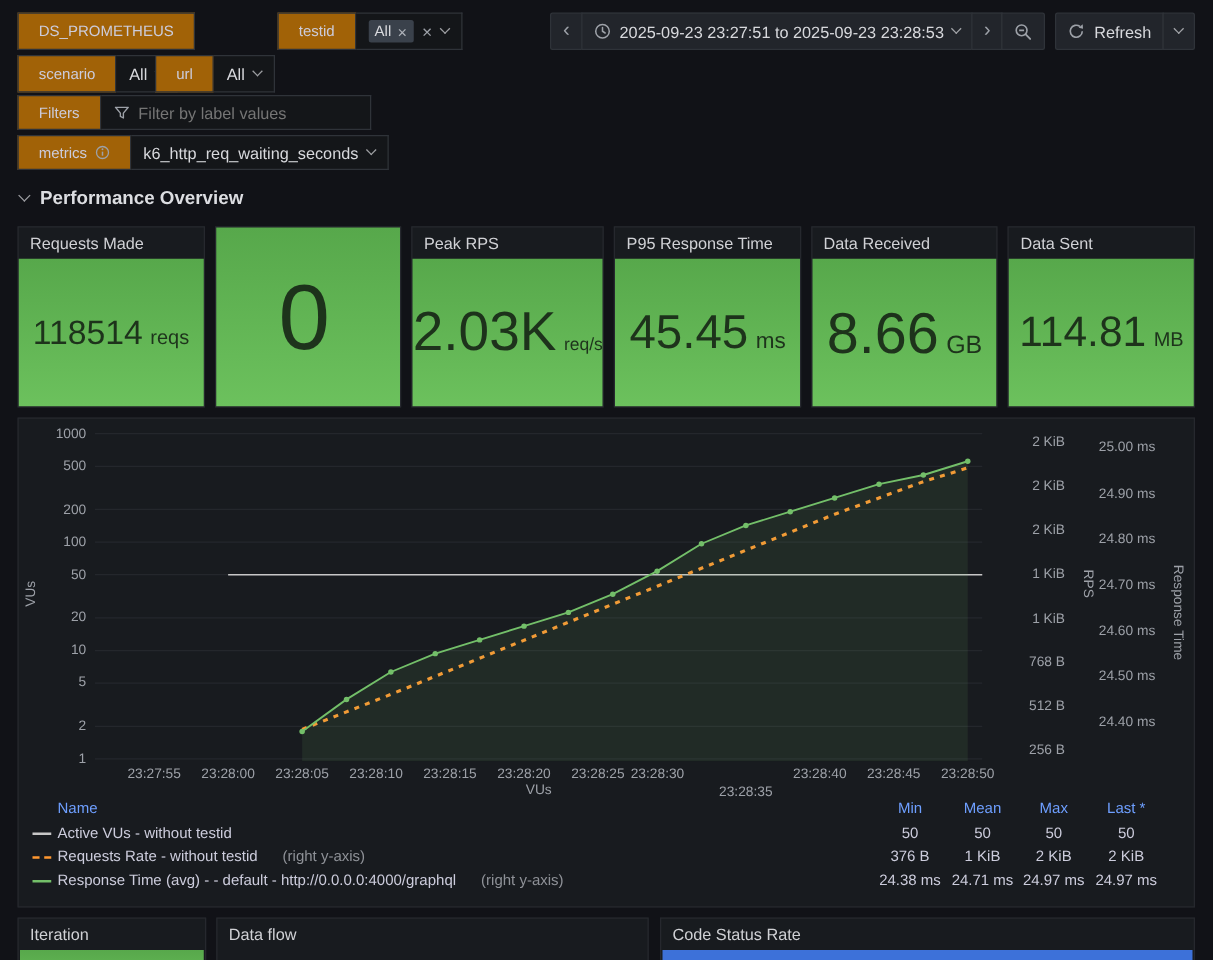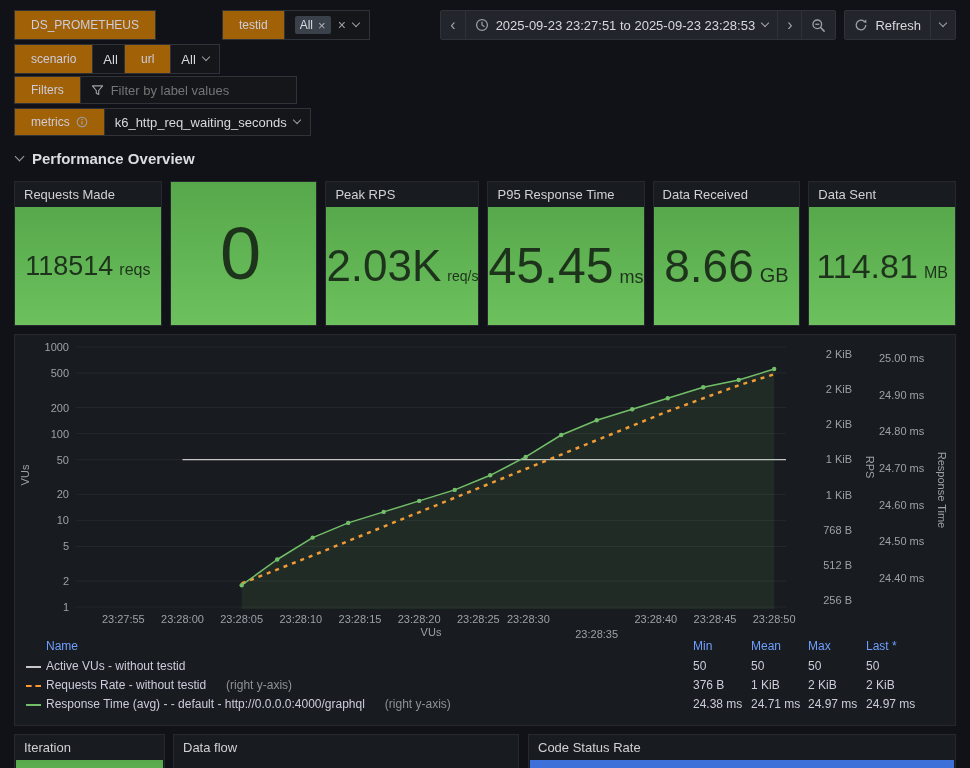--- a/index.html
+++ b/index.html
@@ -20,37 +20,37 @@
 .section-hd{position:absolute;left:16px;top:150px;display:flex;align-items:center;gap:9px;cursor:pointer}
 .section-hd .title{font-size:15px;font-weight:700;color:#dcdde1}
 .stat-row{position:absolute;left:14px;top:181px;width:942px;height:145px;display:flex;gap:8px}
 .stat{flex:1;background:#181b1f;border:1px solid #26282e;display:flex;flex-direction:column}
 .stat .hd,.bpanel .hd{height:25px;display:flex;align-items:center;padding:0 9px;font-size:13px;color:#d0d1d5;white-space:nowrap;overflow:hidden}
 .stat .bd{flex:1;background:linear-gradient(180deg,#57a84b 0%,#6cc15d 100%);display:flex;align-items:center;justify-content:center;overflow:hidden}
 .vwrap{display:flex;align-items:baseline;gap:6px;color:rgba(10,14,12,0.78);font-weight:500;white-space:nowrap}
 .s0 .v{font-size:27px}.s0 .u{font-size:16px}
 .s1 .v{font-size:74px}.s1 .u{font-size:0}
 .s2 .v{font-size:44px}.s2 .u{font-size:14px}
-.s3 .v{font-size:50px}.s3 .u{font-size:18px}
+.s3 .v{font-size:38px}.s3 .u{font-size:18px}
 .s4 .v{font-size:46px}.s4 .u{font-size:20px}
 .s5 .v{font-size:34px}.s5 .u{font-size:16px}
 #chart-panel{position:absolute;left:14px;top:334px;width:942px;height:392px;background:#181b1f;border:1px solid #26282e}
 #plot{position:absolute;left:61px;top:8px;width:710px;height:266px}
 .tick{position:absolute;font-size:11px;color:#9da1a8;white-space:nowrap}
 .axis-label{position:absolute;font-size:11px;color:#9da1a8;text-align:center;white-space:nowrap}
 #legend{position:absolute;left:0;top:302px;width:100%}
 .lrow{position:relative;height:19px;font-size:12px}
 .lrow.hdr{color:#6e9fff;font-weight:500;height:20px}
 .sw{position:absolute;left:11px;top:9px;width:15px;height:0}
 .sw.gray{border-top:2px solid #c7c7c7}
 .sw.orange{border-top:2px dashed #ff9830}
 .sw.green{border-top:2px solid #73bf69}
 .lname{position:absolute;left:31px;top:2px;white-space:nowrap;color:#ccccdc}
 .lsuffix{color:#8e9197;margin-left:20px}
-.lcol{position:absolute;top:2px;width:70px;text-align:left;color:#ccccdc}
+.lcol{position:absolute;top:2px;width:70px;text-align:center;color:#ccccdc}
 .hdr .lname,.hdr .lcol{color:#6e9fff}
 .c1{left:678px}.c2{left:736px}.c3{left:793px}.c4{left:851px}
 .bpanel{position:absolute;top:734px;height:60px;background:#181b1f;border:1px solid #26282e;overflow:hidden}
 .bpanel .bar{position:absolute;left:1px;right:1px;top:25px;bottom:0}
 .bar.green{background:linear-gradient(180deg,#57a84b,#6cc15d)}
 .bar.blue{background:#3d71d9}
 .icon{color:#9da1a8;display:inline-flex}
 input{outline:none}
 </style>
 </head>
@@ -318,21 +318,21 @@
     <div class="tick" style="left: 864px; top: 90.3003px; width: 60px;">24.80 ms</div>
     <div class="tick" style="left: 864px; top: 53.6612px; width: 60px;">24.90 ms</div>
     <div class="tick" style="left: 864px; top: 17.022px; width: 60px;">25.00 ms</div>
     <div class="tick" style="left: 78.3333px; top: 278px; width: 60px; text-align: center;">23:27:55</div>
     <div class="tick" style="left: 137.5px; top: 278px; width: 60px; text-align: center;">23:28:00</div>
     <div class="tick" style="left: 196.667px; top: 278px; width: 60px; text-align: center;">23:28:05</div>
     <div class="tick" style="left: 255.833px; top: 278px; width: 60px; text-align: center;">23:28:10</div>
     <div class="tick" style="left: 315px; top: 278px; width: 60px; text-align: center;">23:28:15</div>
     <div class="tick" style="left: 374.167px; top: 278px; width: 60px; text-align: center;">23:28:20</div>
     <div class="tick" style="left: 433.333px; top: 278px; width: 60px; text-align: center;">23:28:25</div>
-    <div class="tick" style="left: 492px; top: 278px; width: 60px; text-align: left;">23:28:30</div>
+    <div class="tick" style="left: 481px; top: 278px; width: 60px; text-align: center;">23:28:30</div>
     <div class="tick" style="left: 551.667px; top: 278px; width: 60px; text-align: center; margin-top: 15px;">23:28:35</div>
     <div class="tick" style="left: 610.833px; top: 278px; width: 60px; text-align: center;">23:28:40</div>
     <div class="tick" style="left: 670px; top: 278px; width: 60px; text-align: center;">23:28:45</div>
     <div class="tick" style="left: 729.167px; top: 278px; width: 60px; text-align: center;">23:28:50</div>
   </div>
 
 <div class="bpanel" style="left:14px;width:151px">
   <div class="hd">Iteration</div>
   <div class="bar green"></div>
 </div>

